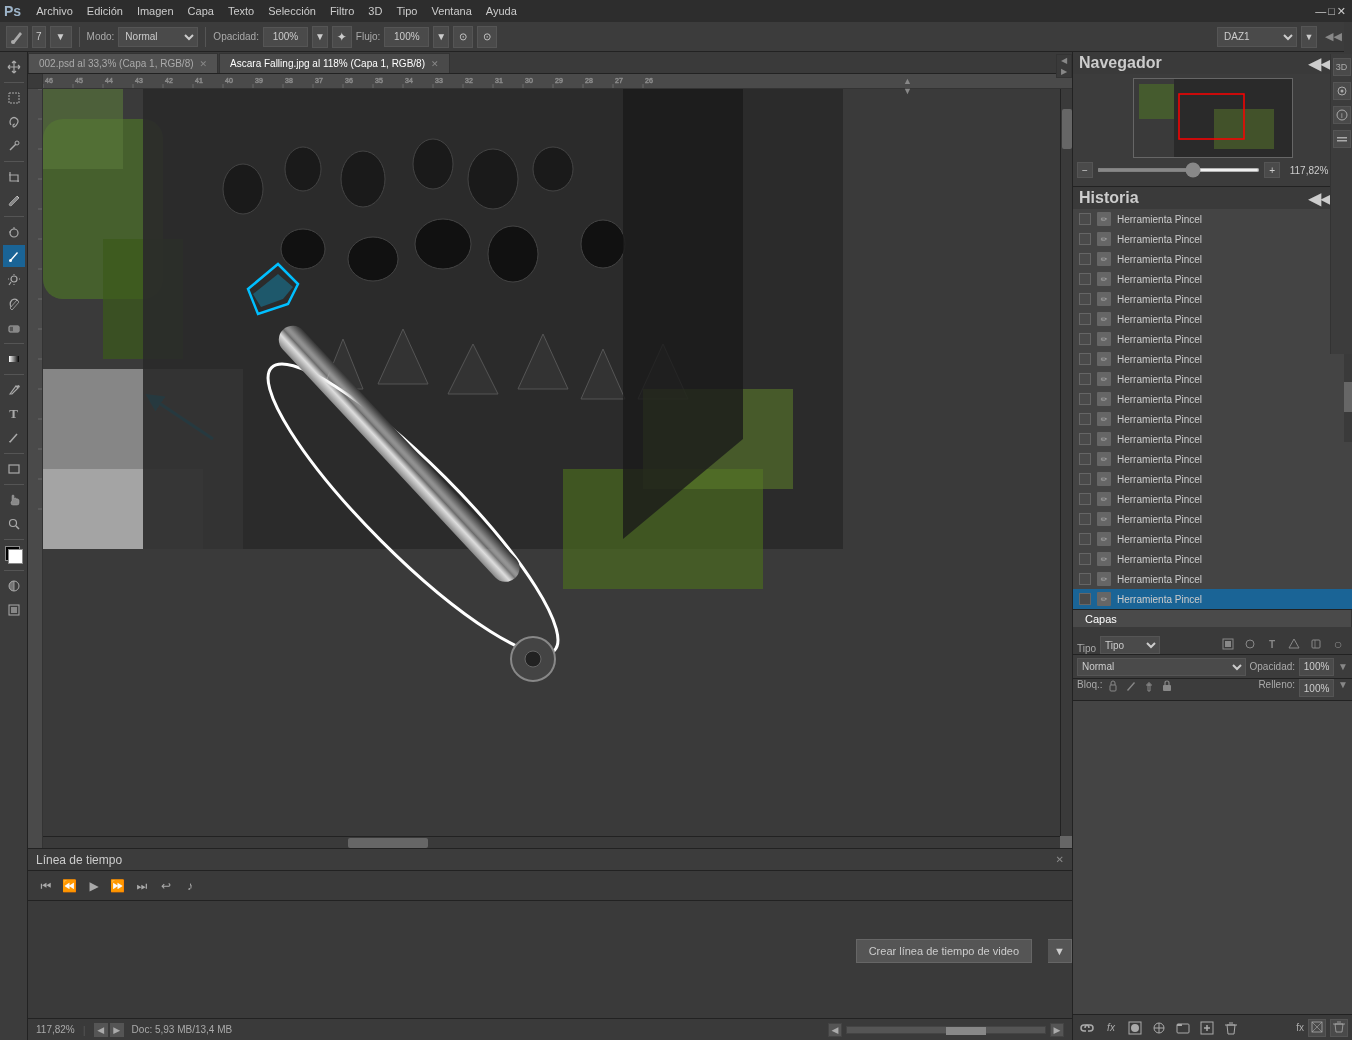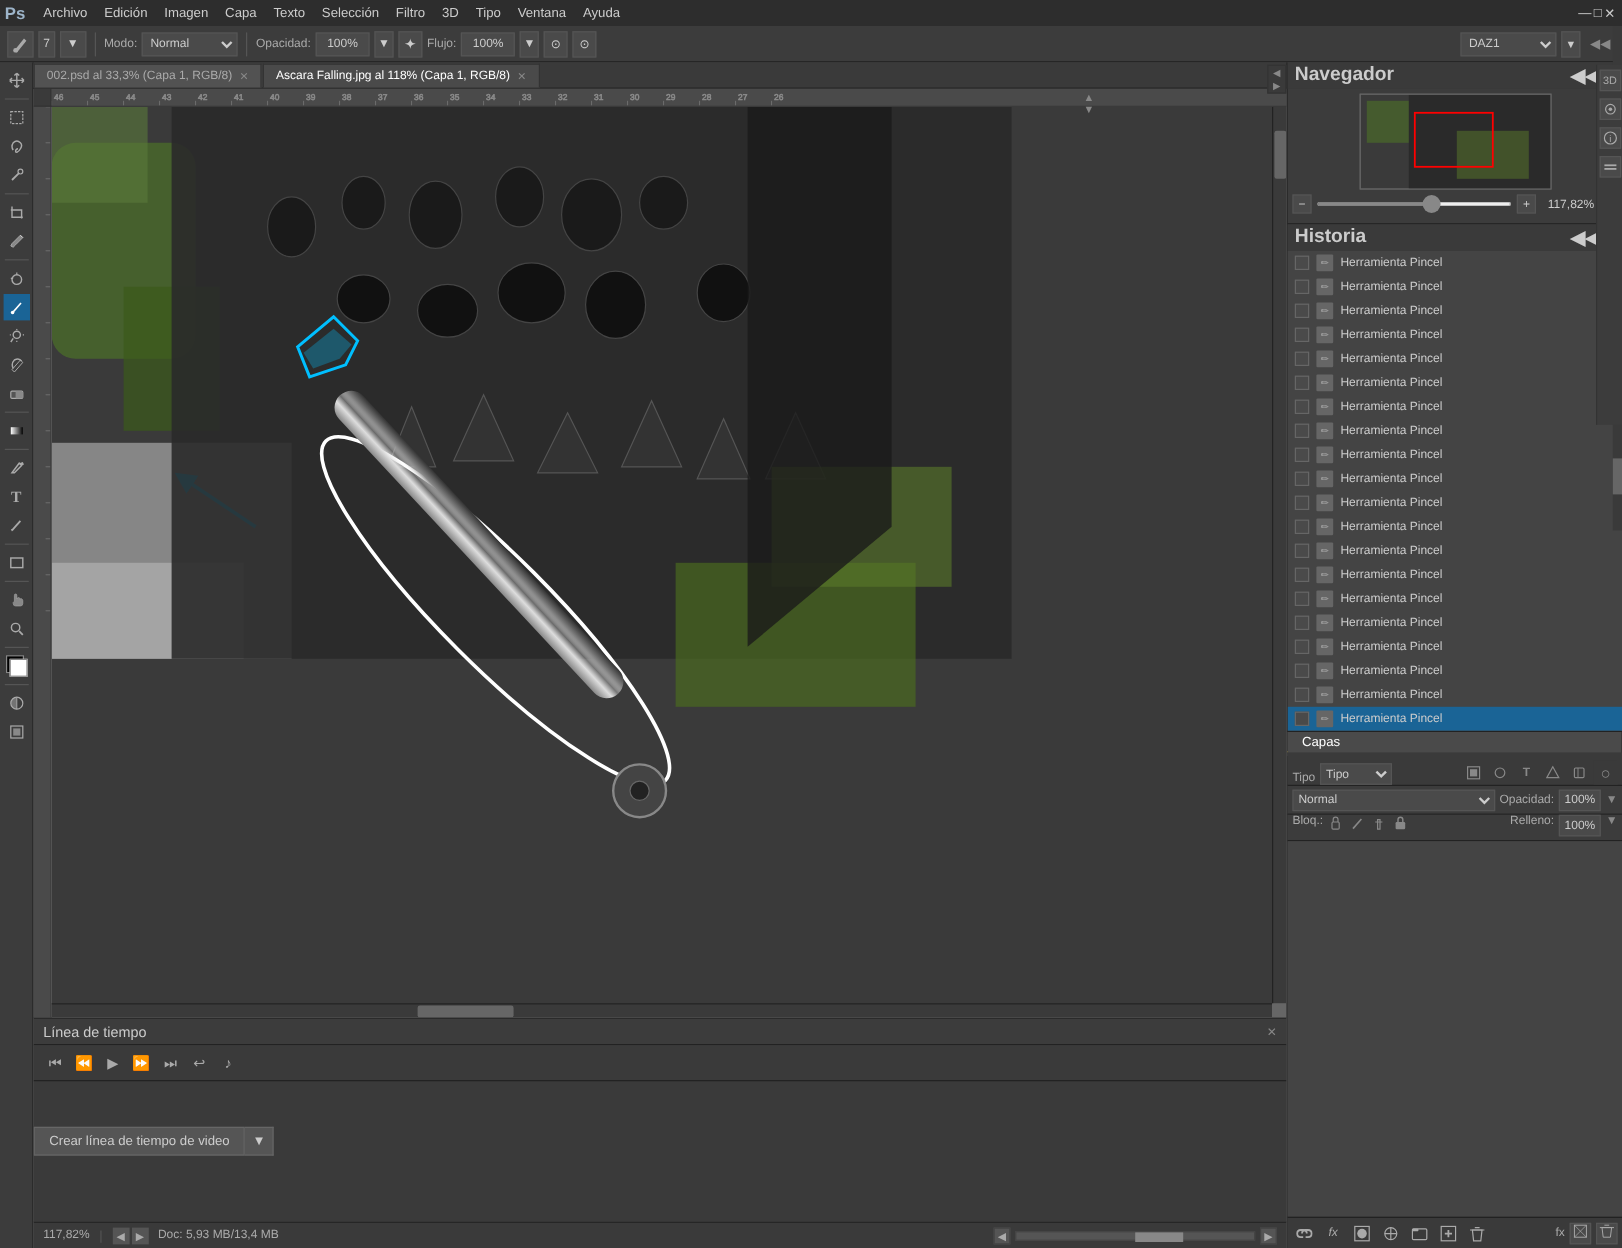--- a/index.html
+++ b/index.html
@@ -123,21 +123,21 @@
 
     
     ::-webkit-scrollbar { width: 8px; height: 8px; }
     ::-webkit-scrollbar-track { background: #3a3a3a; }
     ::-webkit-scrollbar-thumb { background: #666; }
 
     
     .panel-arr { font-size: 9px; color: #888; }
 
     
-    #tl-content-area { display: flex; align-items: center; justify-content: flex-start; gap: 0; height: 100px; }
+    #tl-content-area { display: flex; align-items: center; justify-content: flex-end; gap: 16px; height: 100px; }
 
   </style>
 </head>
 <body>
 
 <div id="menubar">
   <span class="ps-logo">Ps</span>
   <span class="menu-item">Archivo</span>
   <span class="menu-item">Edición</span>
   <span class="menu-item">Imagen</span>

